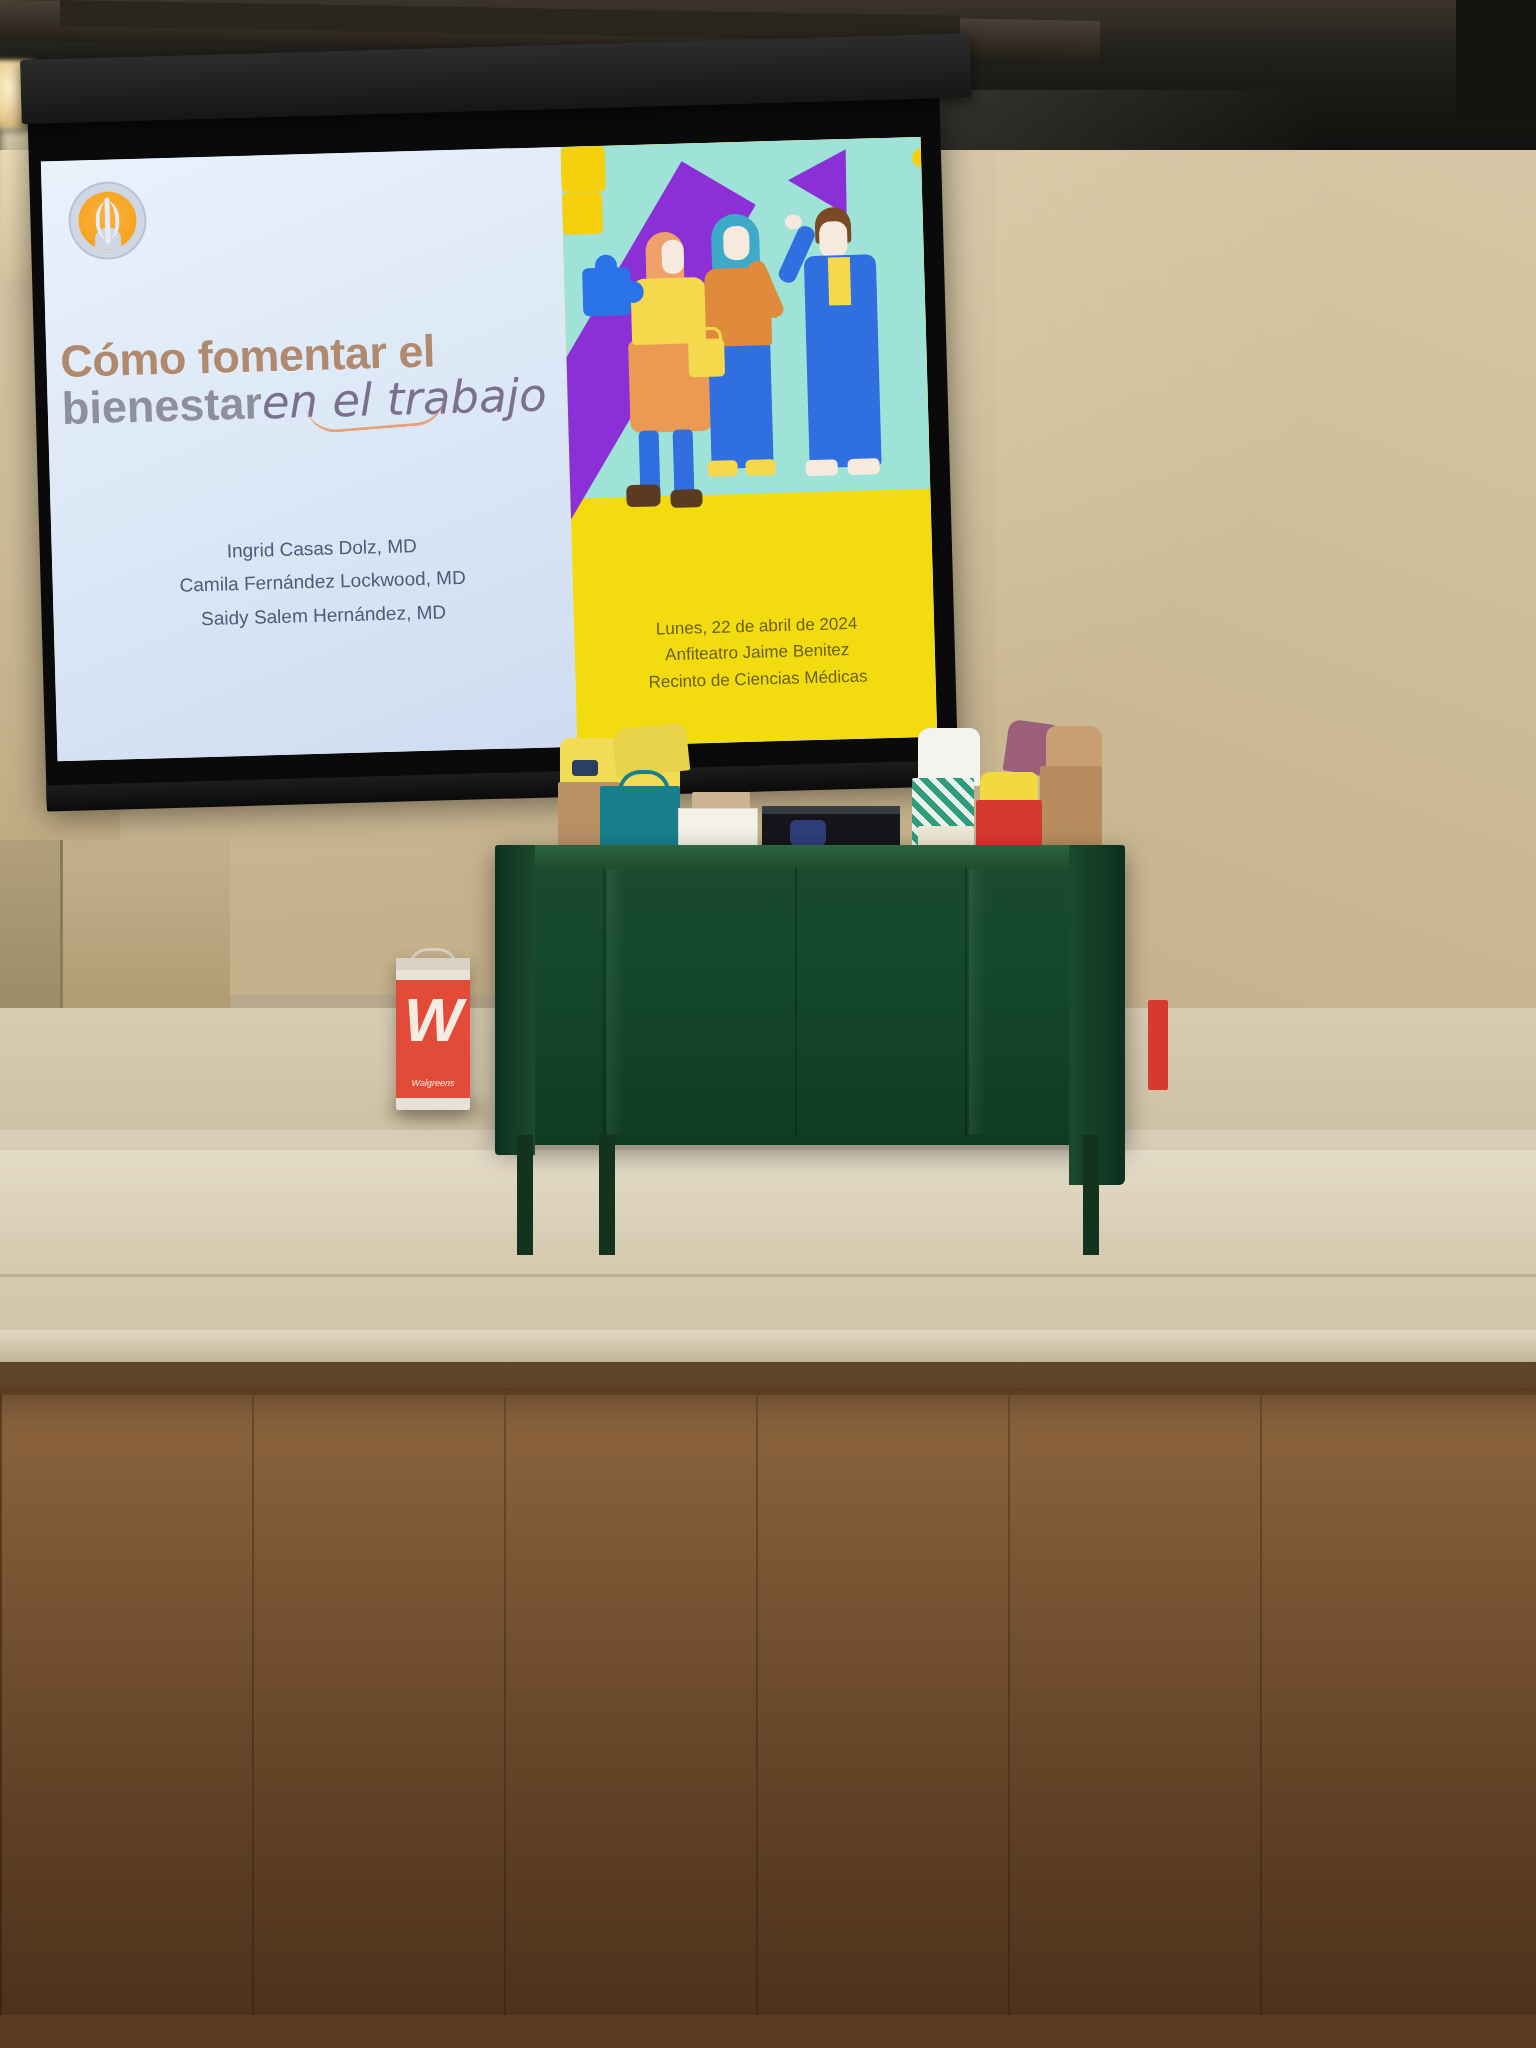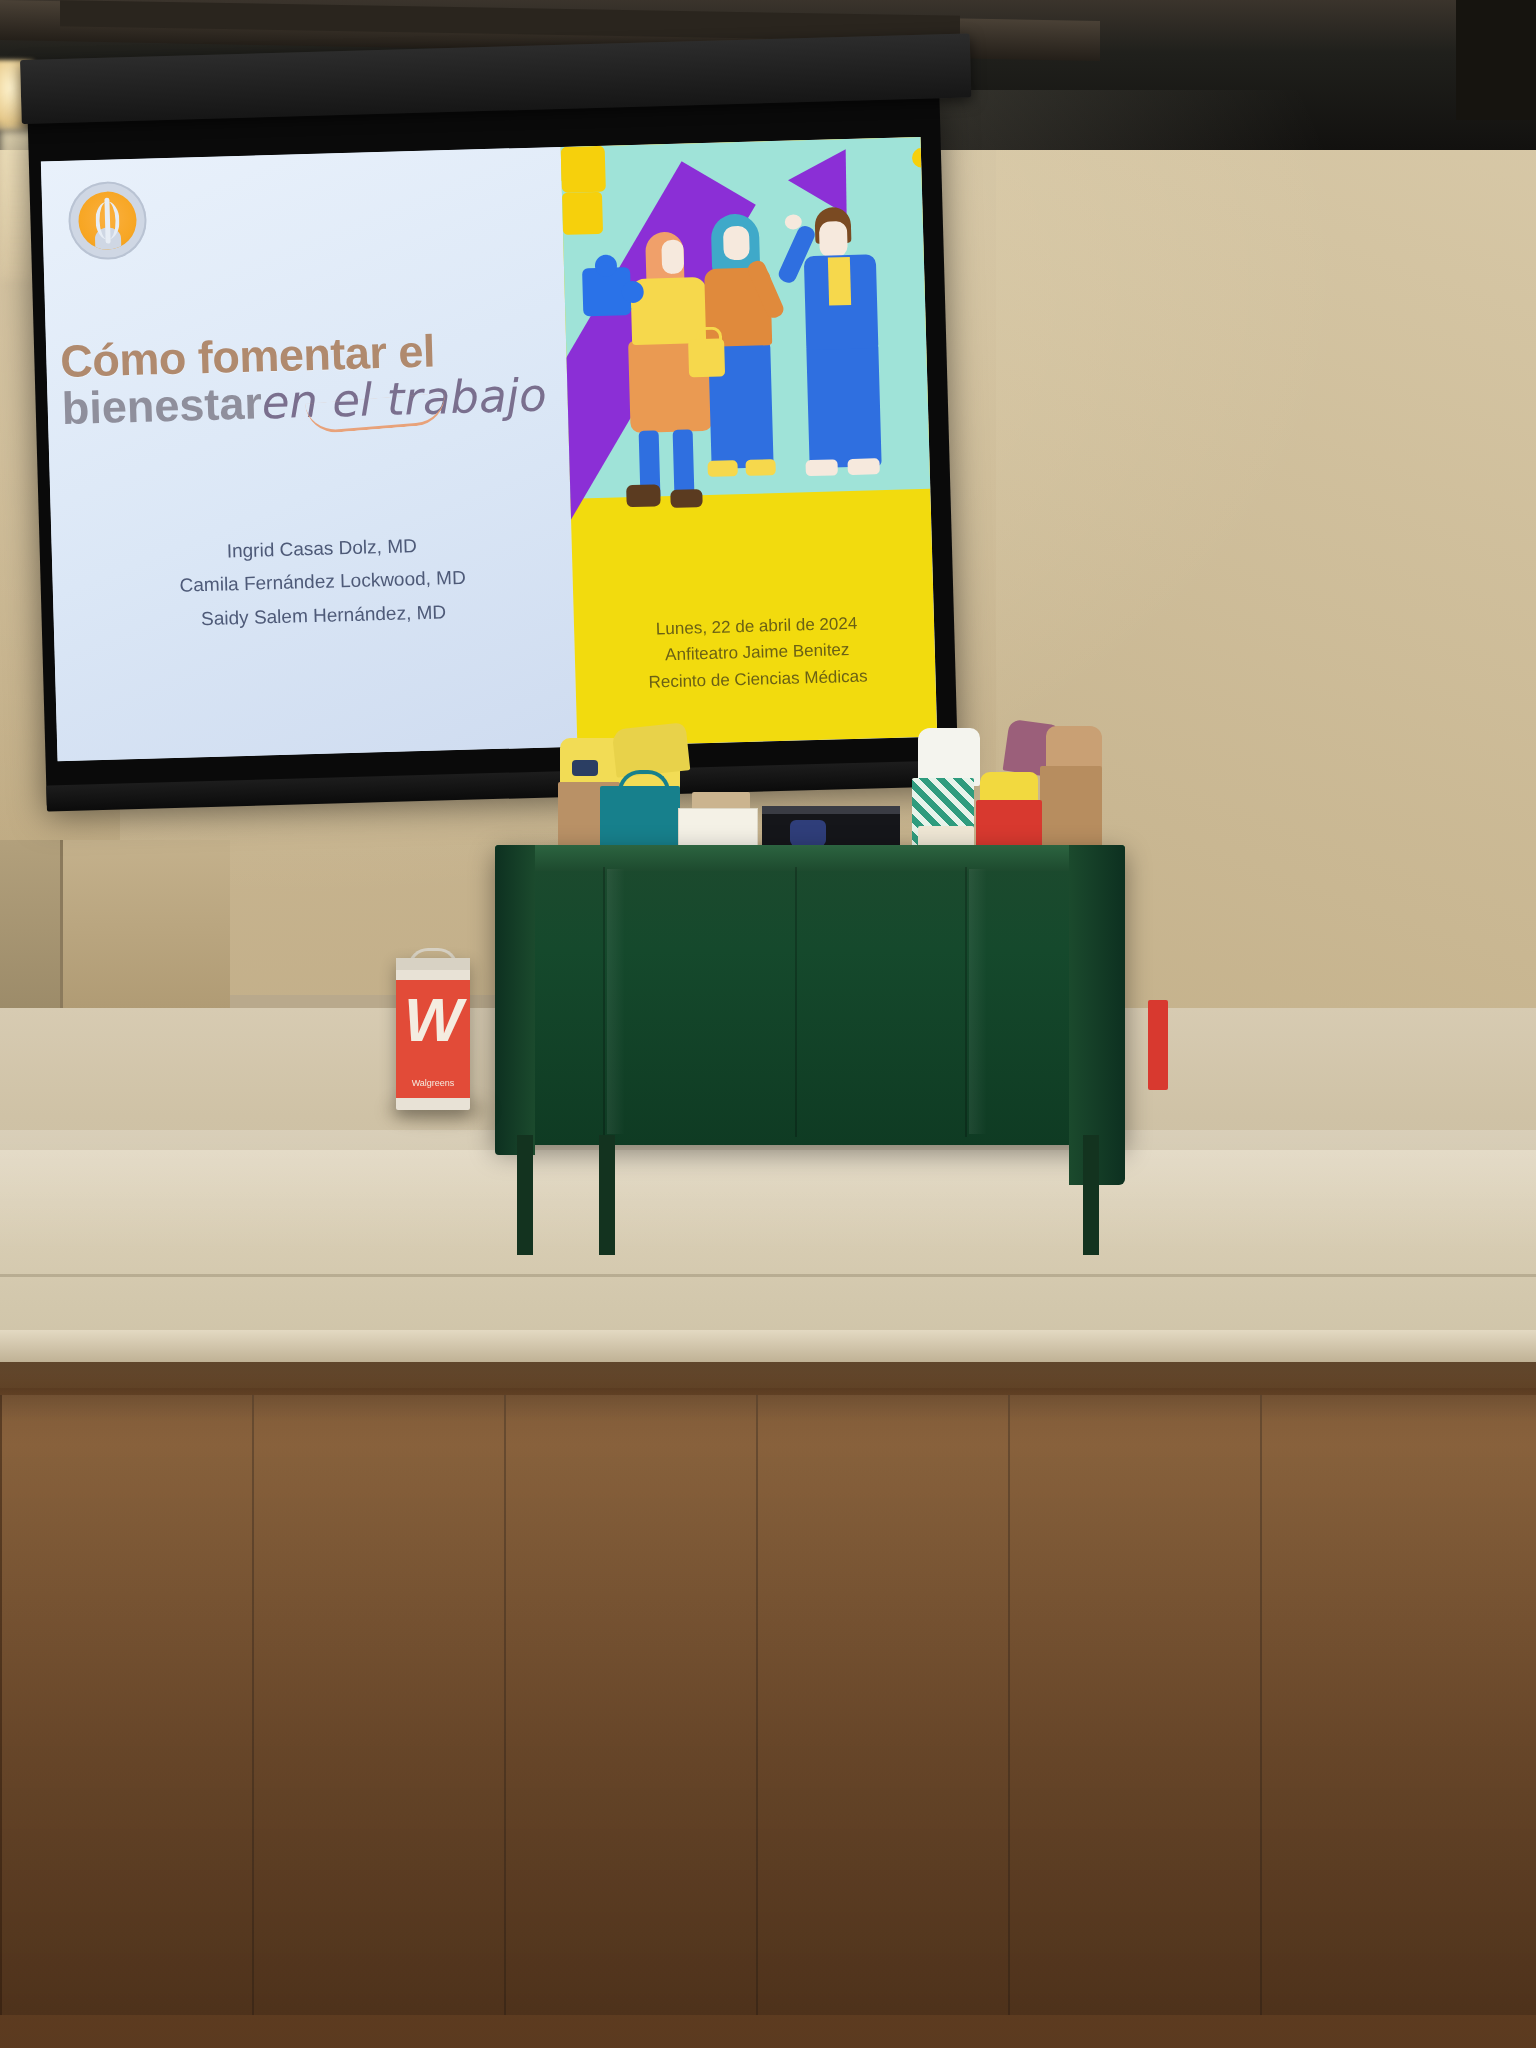--- a/index.html
+++ b/index.html
@@ -202,21 +202,21 @@
   .g-tissue-p{left:1006px;top:722px;width:50px;height:52px;background:#9b5f7a;border-radius:12px 8px 2px 2px;transform:rotate(8deg);}
   .g-tissue-k{left:1046px;top:726px;width:56px;height:48px;background:#c9a074;border-radius:10px 12px 2px 2px;}
   .g-white-box{left:918px;top:826px;width:56px;height:34px;background:#efe7d5;border-radius:2px;}
   .g-walg{left:396px;top:958px;width:74px;height:152px;background:#e8e2d6;border-radius:2px;
     box-shadow:0 6px 16px rgba(0,0,0,.3);}
   .g-walg-top{left:396px;top:958px;width:74px;height:12px;background:#d8d2c4;}
   .g-walg-red{left:396px;top:980px;width:74px;height:118px;background:#e24b38;}
   .g-walg-swoosh{position:absolute;left:404px;top:992px;width:58px;height:80px;
     color:#f4ece0;font-size:62px;font-style:italic;font-weight:700;line-height:.9;}
   .g-walg-txt{position:absolute;left:396px;top:1078px;width:74px;text-align:center;
-    color:#f4ece0;font-size:9px;}
+    color:#f4ece0;font-size:9px;font-style:italic;}
   .g-walg-h{left:408px;top:948px;width:44px;height:20px;border:3px solid #d8d2c4;border-bottom:none;border-radius:20px 20px 0 0;}
   .g-redstrip{left:1148px;top:1000px;width:20px;height:90px;background:#d8392f;border-radius:2px;}
 
   .shadow-soft{position:absolute;border-radius:50%;background:rgba(60,45,25,.22);filter:blur(8px);}
 
   
   .right-dark{position:absolute;right:0;top:0;width:80px;height:120px;background:#16140f;}
 </style>
 </head>
 <body>

